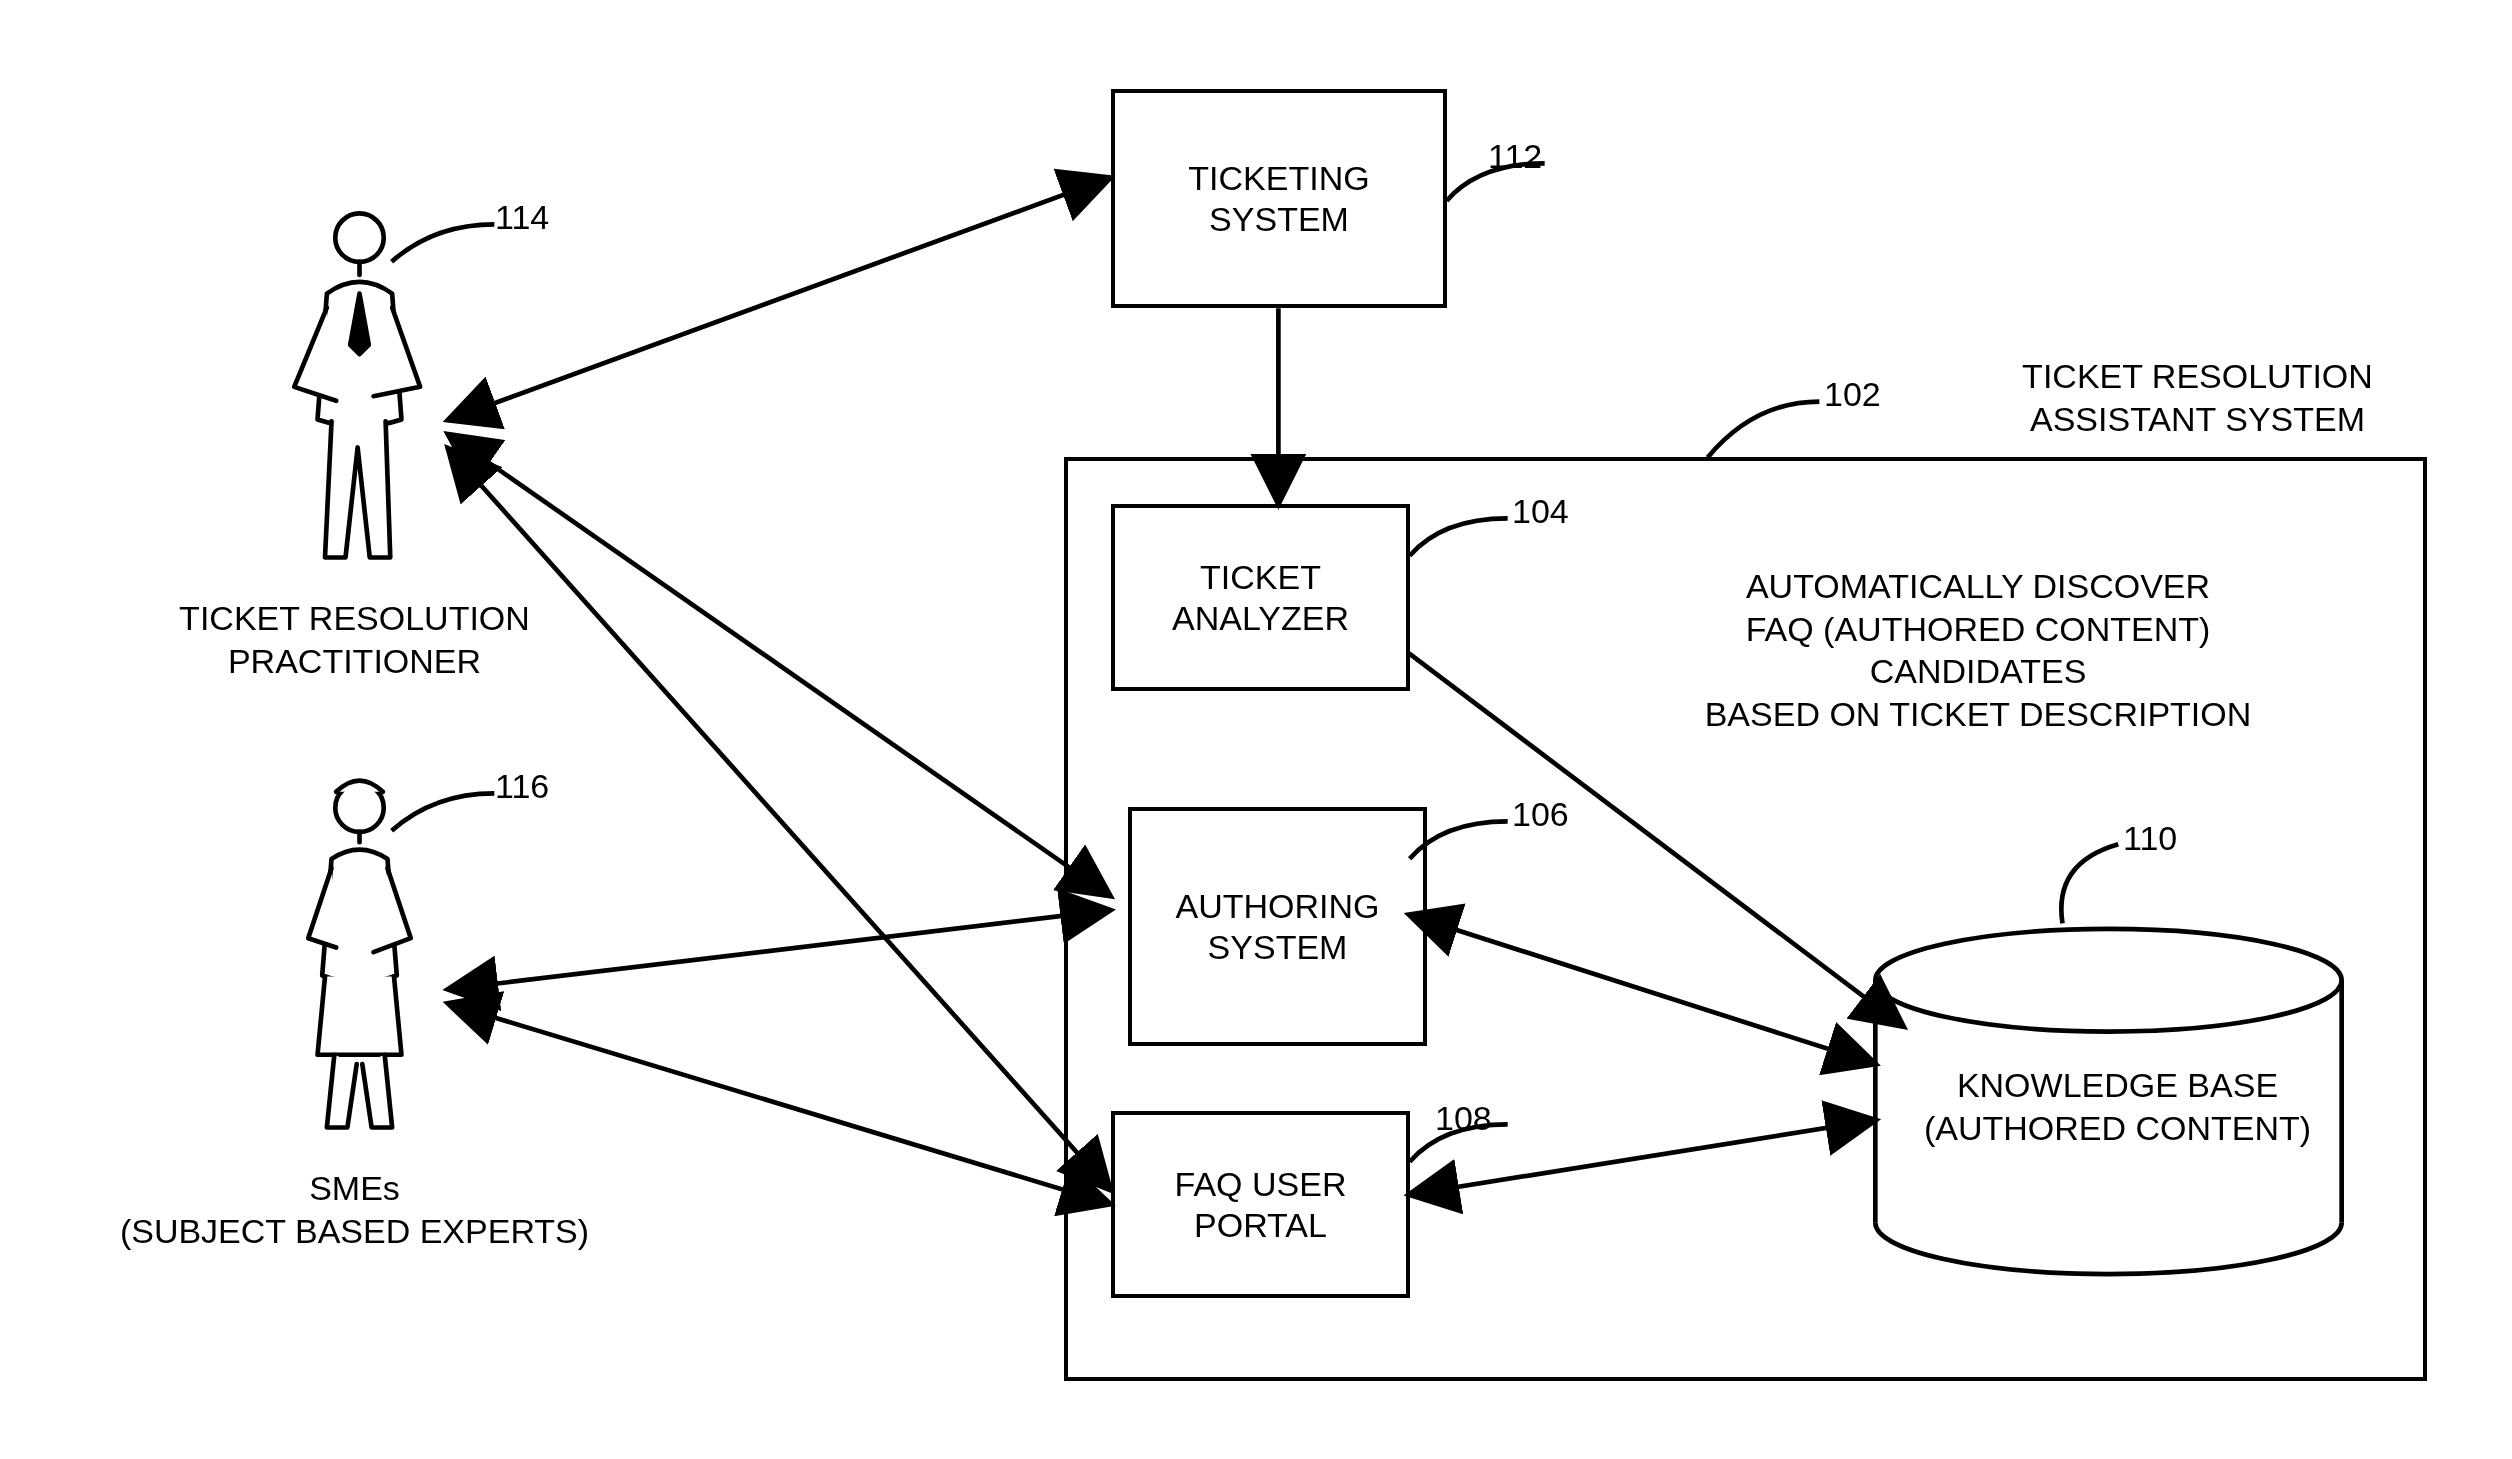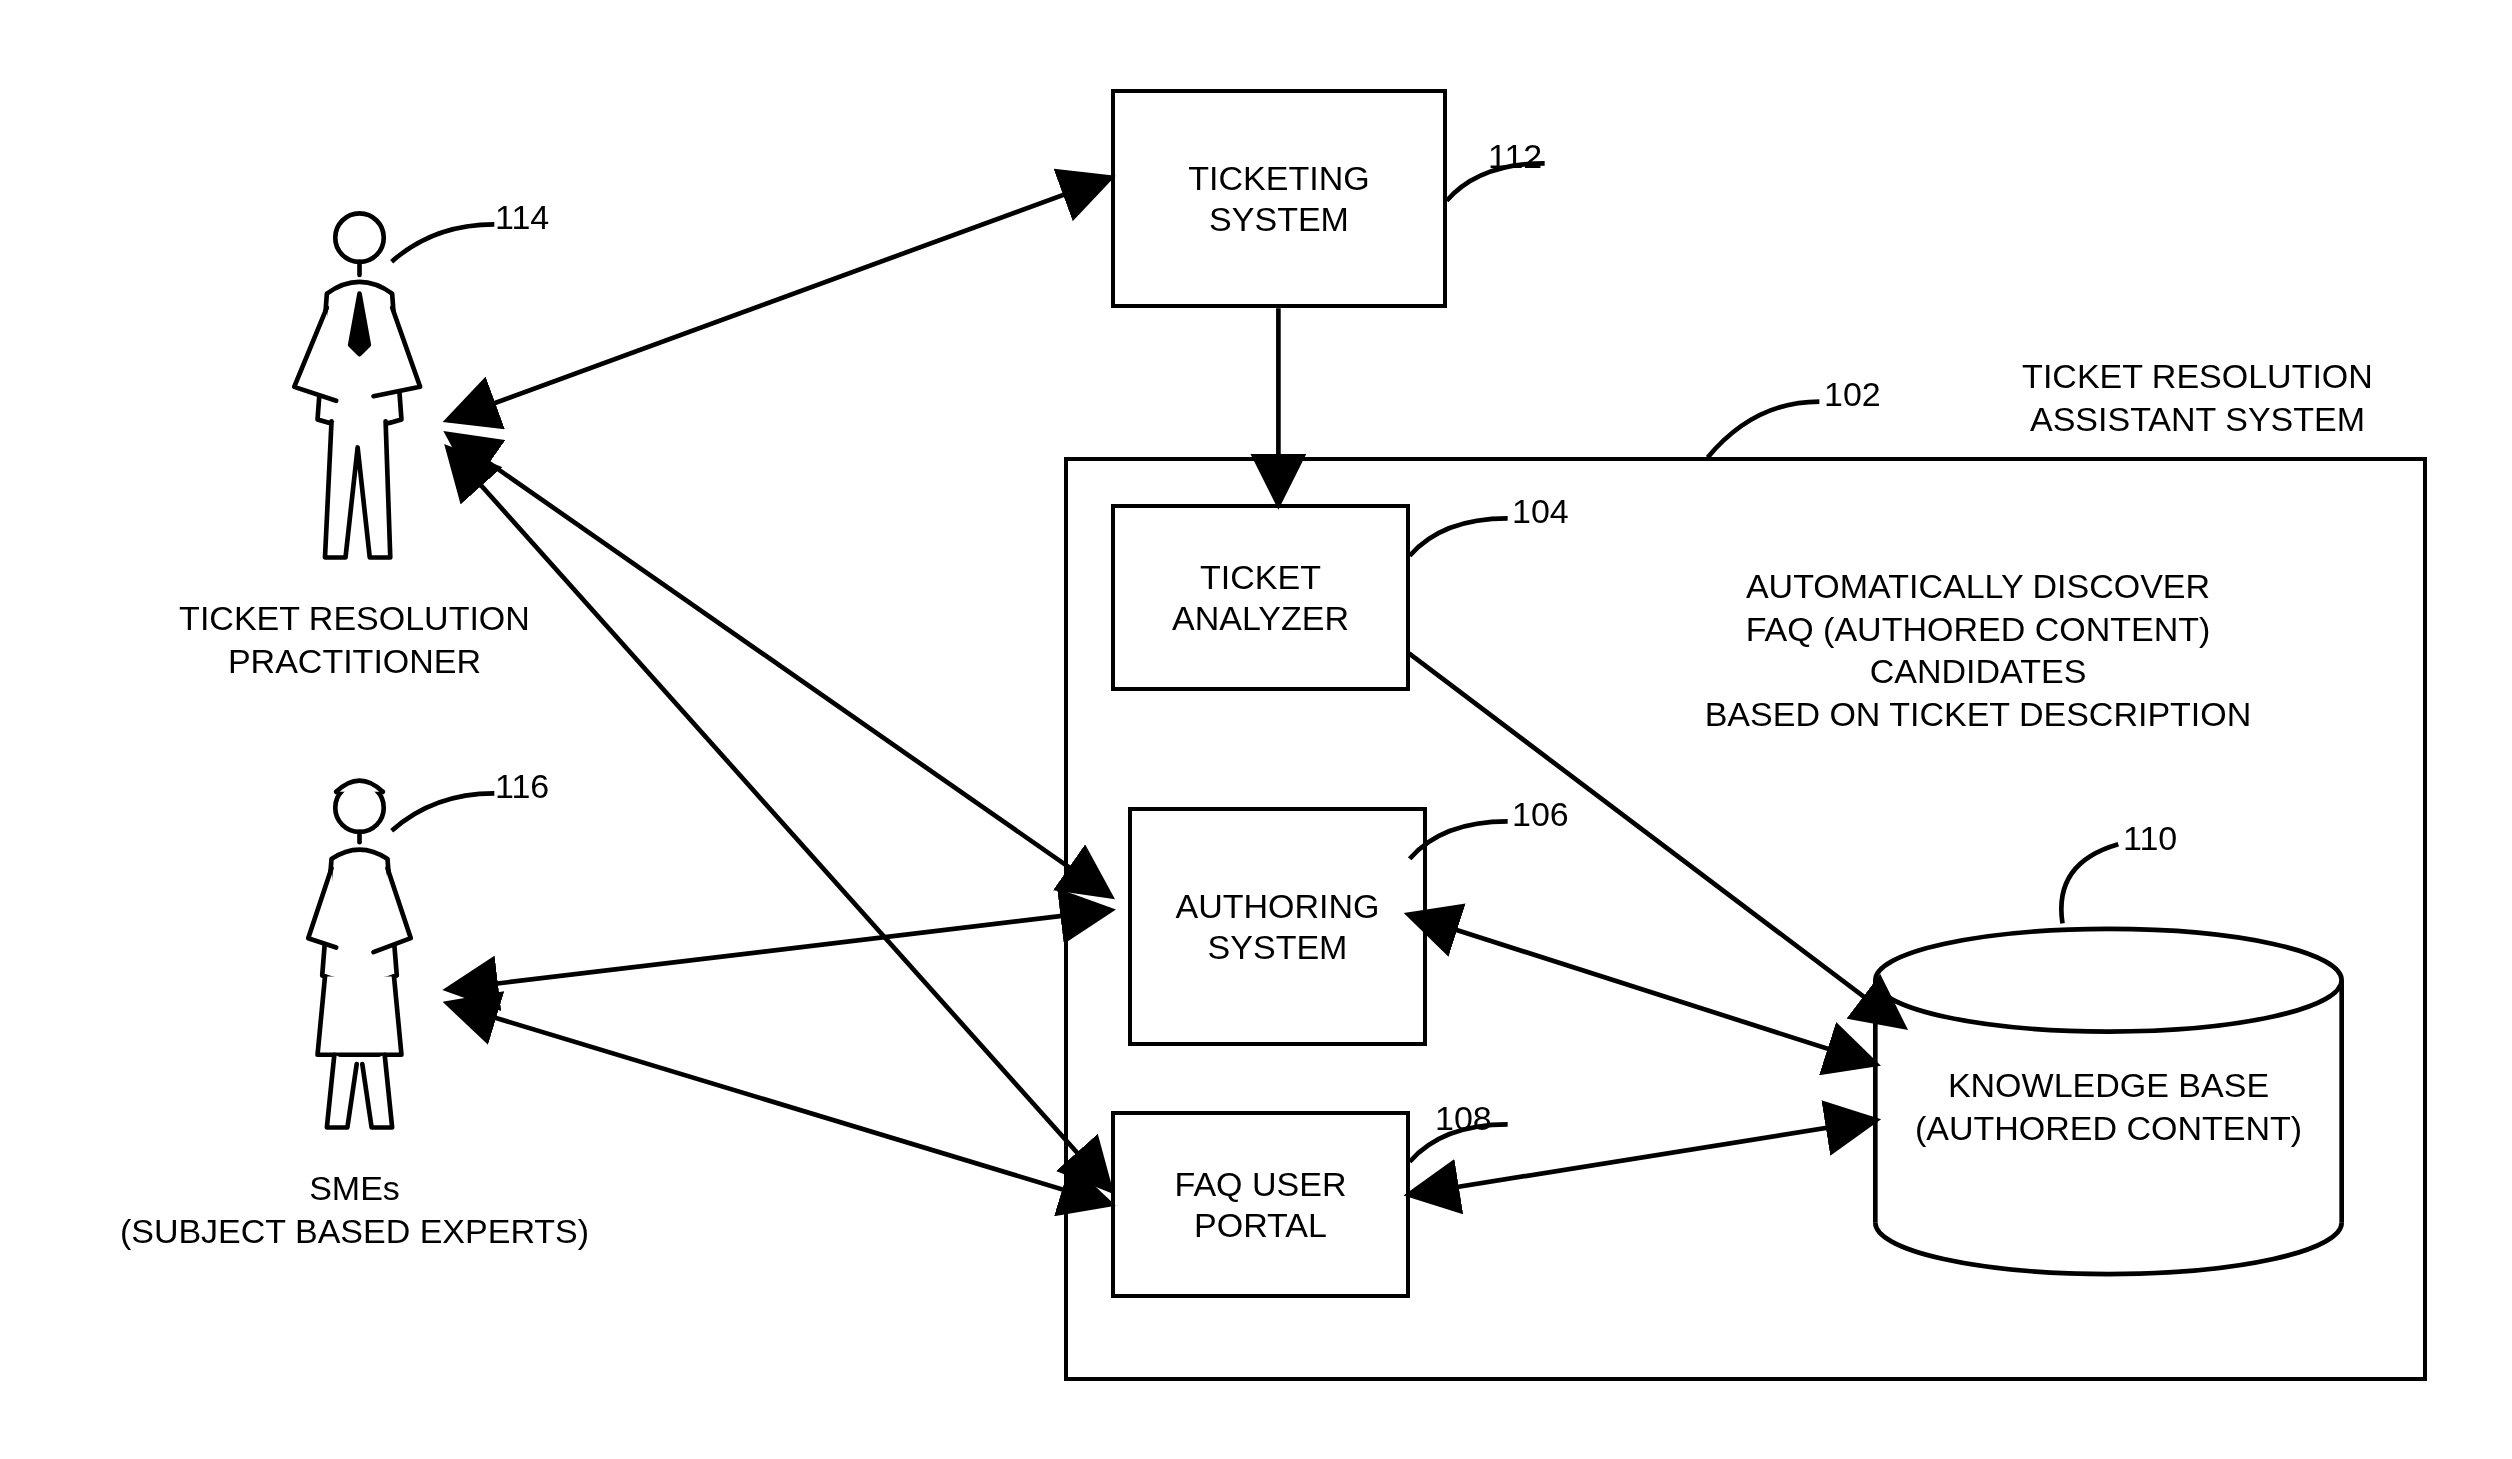--- a/index.html
+++ b/index.html
@@ -83,21 +83,21 @@
 PORTAL</span>
   </div>
 
   <div class="cyl-wrap" style="left:1866px; top:924px;">
     <svg width="485" height="355" viewBox="0 0 520 380">
       <ellipse cx="260" cy="60" rx="250" ry="55" fill="#fff" stroke="#000" stroke-width="5"></ellipse>
       <path d="M10 60 L10 320" stroke="#000" stroke-width="5" fill="none"></path>
       <path d="M510 60 L510 320" stroke="#000" stroke-width="5" fill="none"></path>
       <path d="M10 320 A250 55 0 0 0 510 320" stroke="#000" stroke-width="5" fill="none"></path>
     </svg>
-    <div class="label" style="left:28px; top:140px; width:429px; white-space:pre-line;">KNOWLEDGE BASE
+    <div class="label" style="left:37px; top:140px; width:429px; white-space:pre-line;">KNOWLEDGE BASE
 (AUTHORED CONTENT)</div>
   </div>
 
   <div class="label" style="left:1642px; top:565px; width:672px; white-space:pre-line;">AUTOMATICALLY DISCOVER
 FAQ (AUTHORED CONTENT) CANDIDATES
 BASED ON TICKET DESCRIPTION</div>
 
   <div class="person" style="left:280px; top:205px;">
     <svg width="159" height="373" viewBox="0 0 170 400">
       <g stroke="#000" stroke-width="5" fill="#fff" stroke-linecap="round" stroke-linejoin="round">

